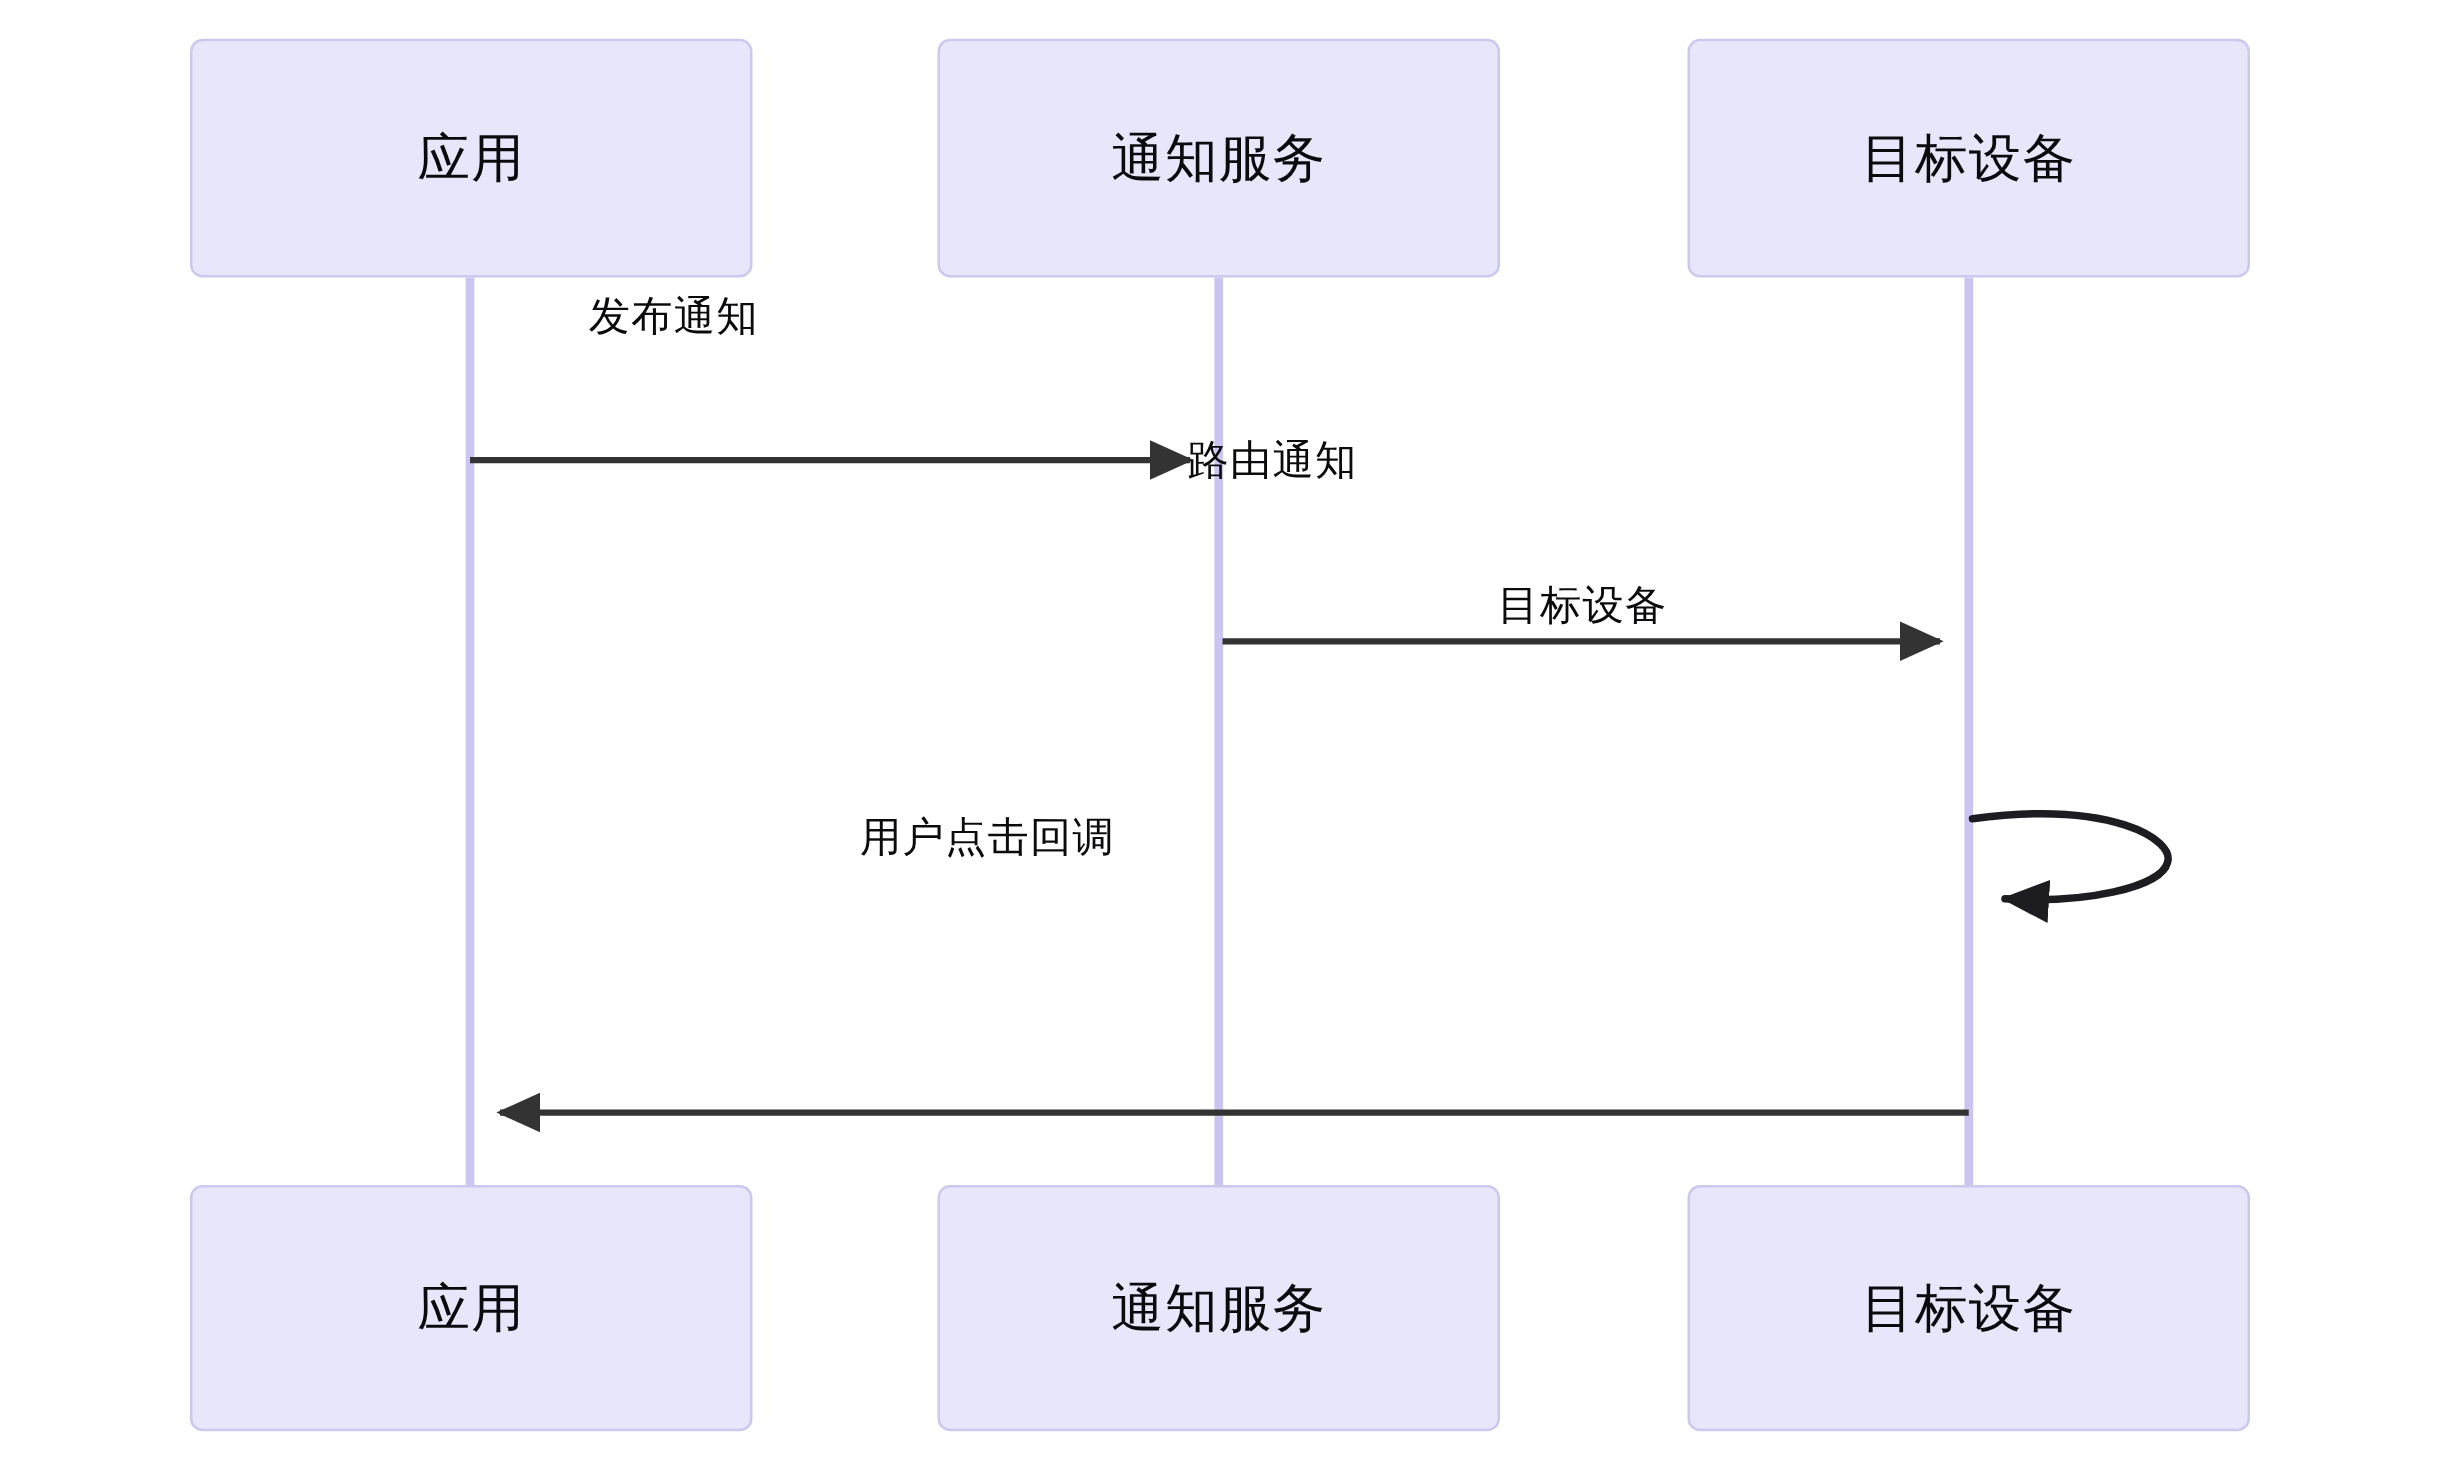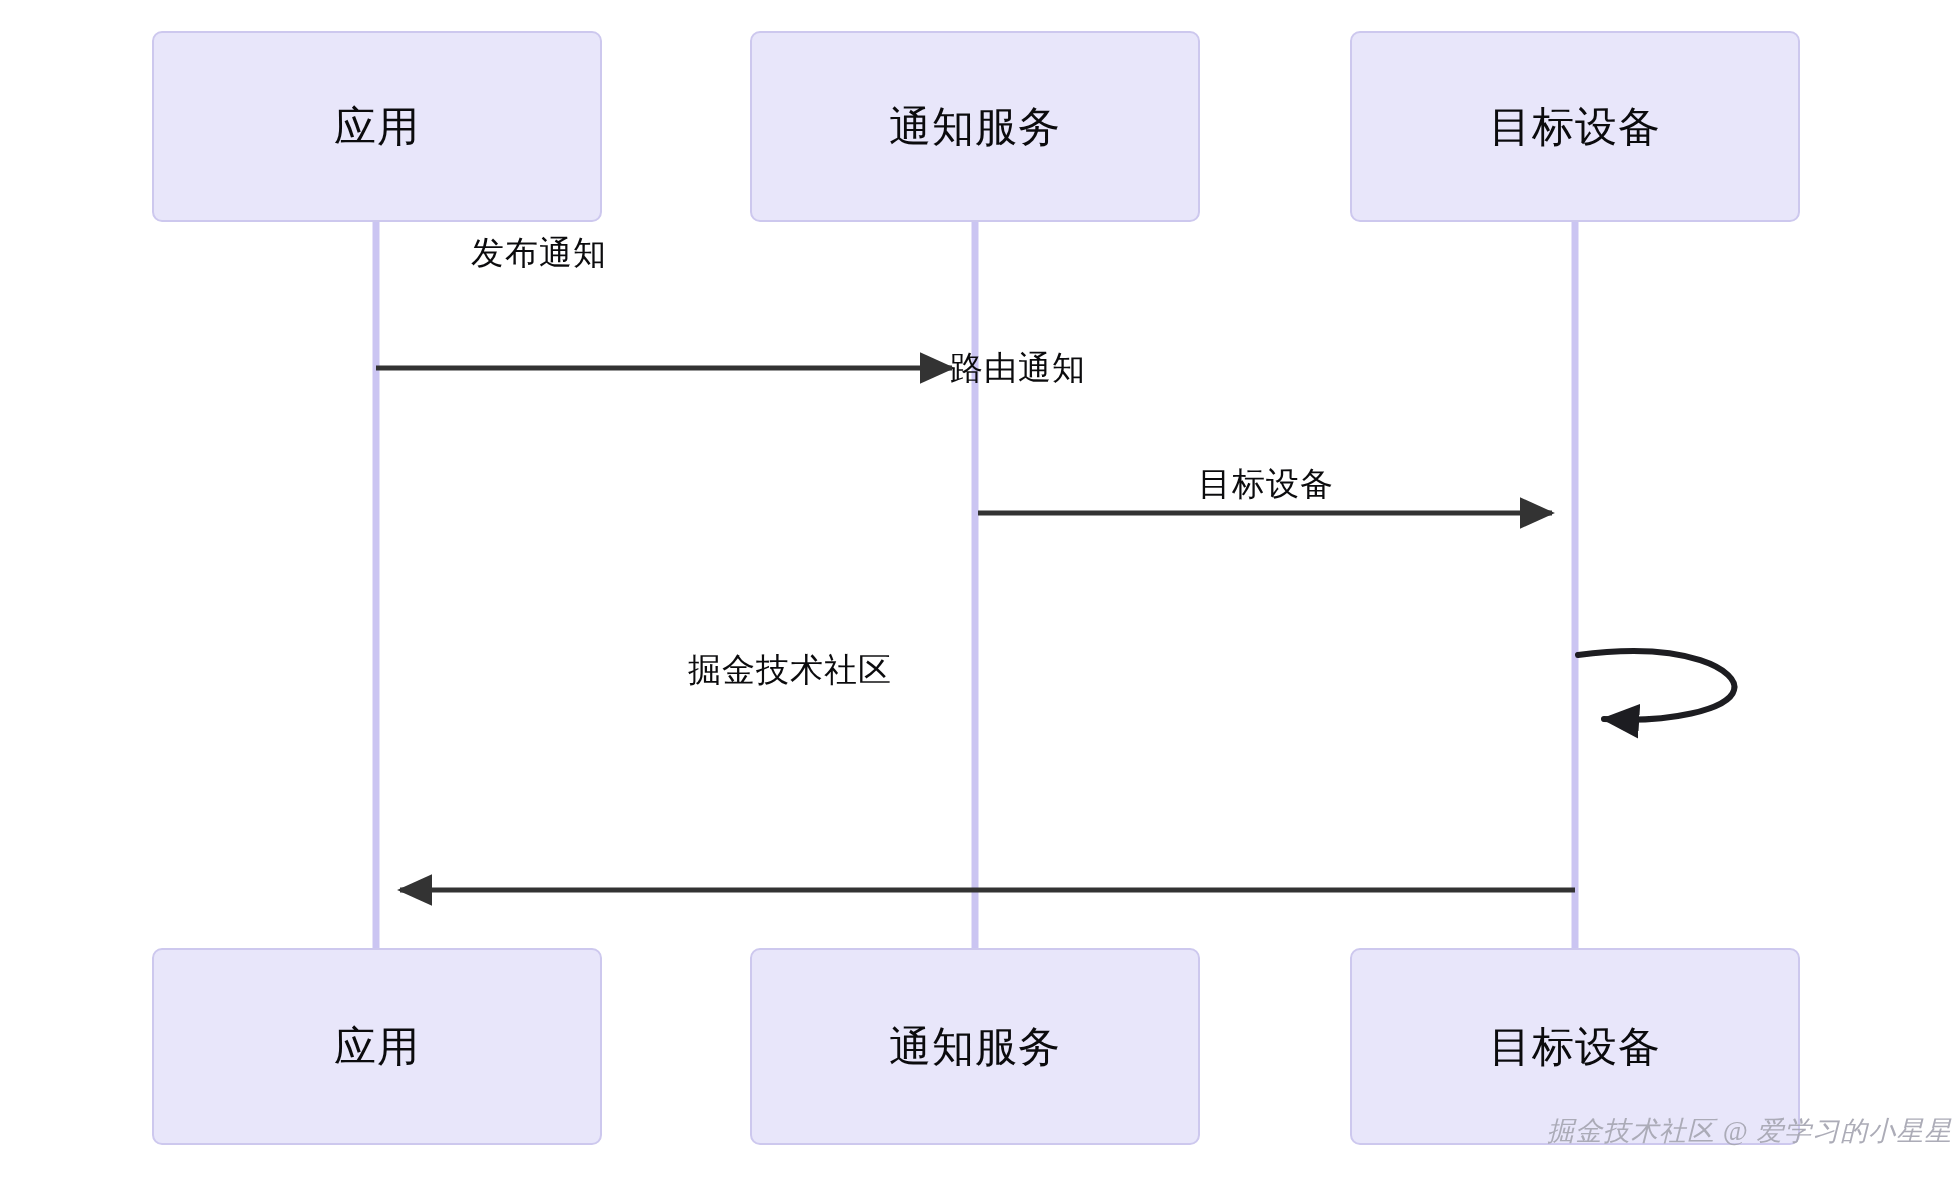--- a/index.html
+++ b/index.html
@@ -120,17 +120,16 @@
   <div class="participant-box" style="left:1350px; top:948px; width:450px; height:197px;">
     <span class="participant-label">目标设备</span>
   </div>
 
   <div class="msg-label" style="left:539px; top:236px;">发布通知</div>
 
   <div class="msg-label" style="left:1018px; top:351px;">路由通知</div>
 
   <div class="msg-label" style="left:1266px; top:467px;">目标设备</div>
 
-  <div class="msg-label" style="left:790px; top:653px;">掘金技术社区</div>
+  <div class="msg-label" style="left:790px; top:653px;">用户点击回调</div>
 
-  <div class="watermark" style="left:1547px; top:1113px;">掘金技术社区 @ 爱学习的小星星</div>
 
 </div>
 
 </body></html>

